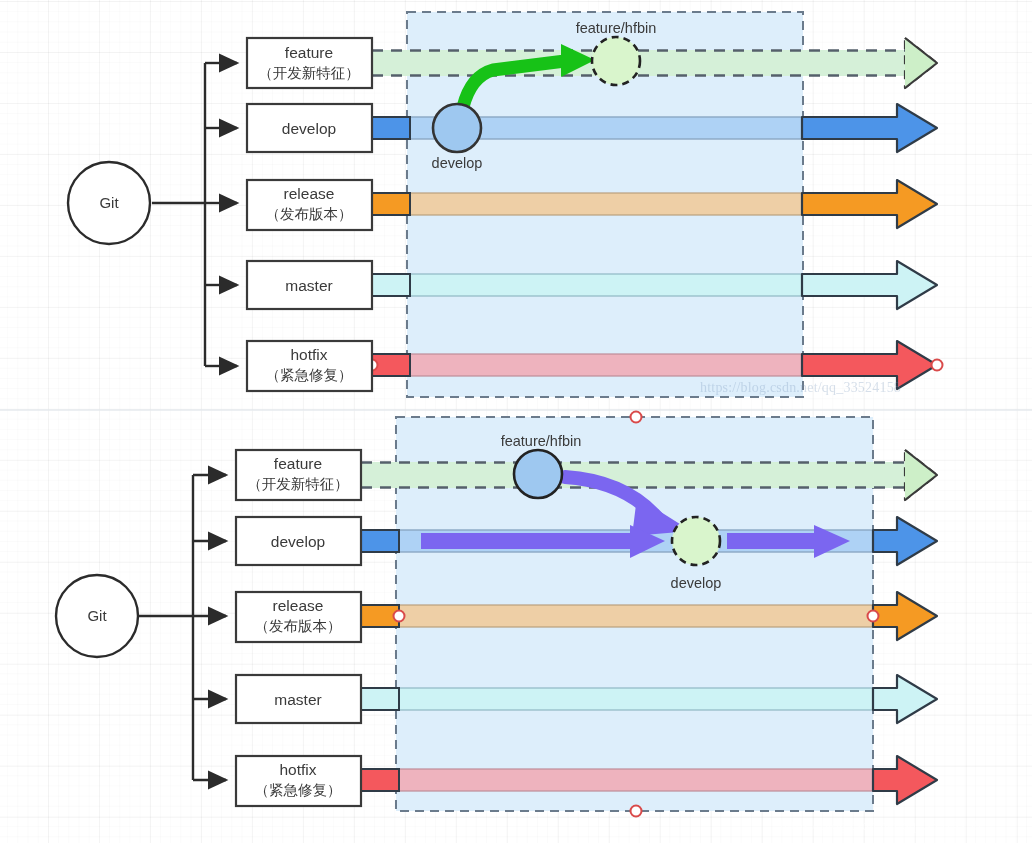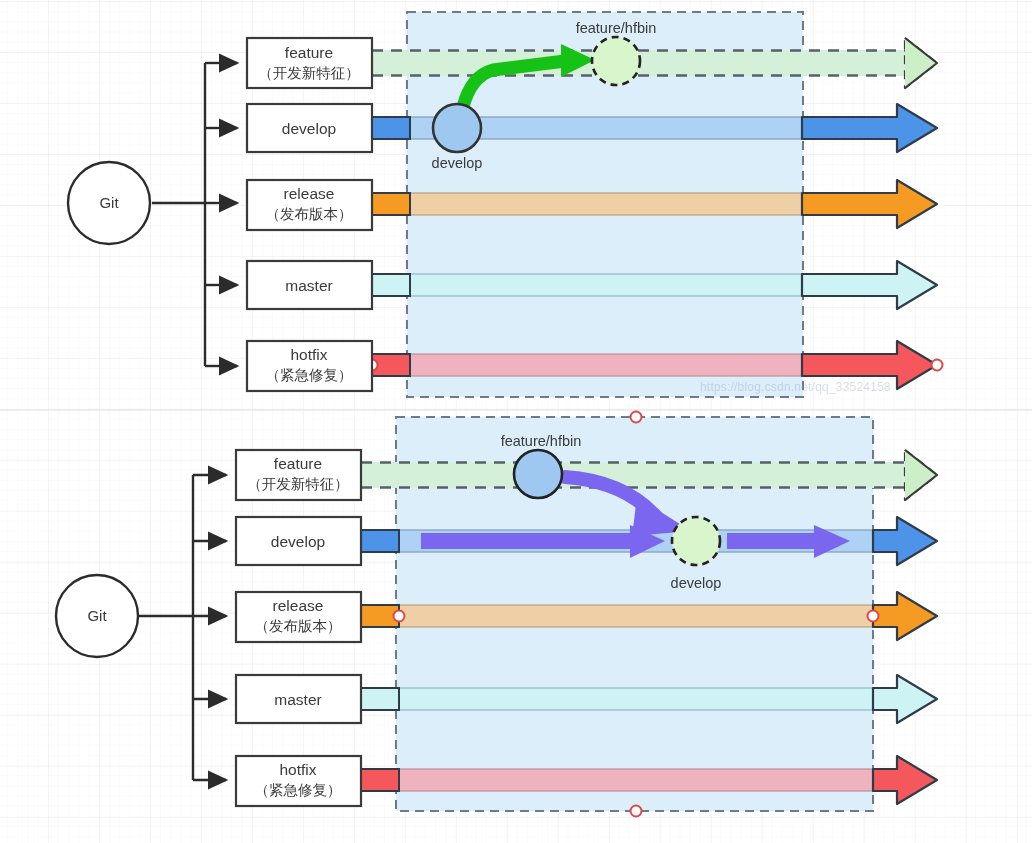--- a/index.html
+++ b/index.html
@@ -17,22 +17,22 @@
       linear-gradient(to right, rgba(0,0,0,0.030) 1px, transparent 1px),
       linear-gradient(to bottom, rgba(0,0,0,0.030) 1px, transparent 1px),
       linear-gradient(to right, rgba(0,0,0,0.016) 1px, transparent 1px),
       linear-gradient(to bottom, rgba(0,0,0,0.016) 1px, transparent 1px);
     background-size:51px 51px,51px 51px,10.2px 10.2px,10.2px 10.2px;
     background-position:-3px 1px,-3px 1px,-3px 1px,-3px 1px;
   }
   svg.layer{position:absolute;left:0;top:0;width:1032px;height:843px;}
   .wm{
     position:absolute;
-    font-family:Liberation Sans, sans-serif;
-    font-size:12px;
+    font-family:Liberation Serif, serif;
+    font-size:14px;
     color:rgba(120,150,185,0.30);
     white-space:nowrap;
     letter-spacing:0.2px;
     pointer-events:none;
   }
   .wm2{color:rgba(255,255,255,0.62);}
   .lbl{
     font-family:"Liberation Sans","DejaVu Sans",sans-serif;
     fill:#3a3a3a;
   }

